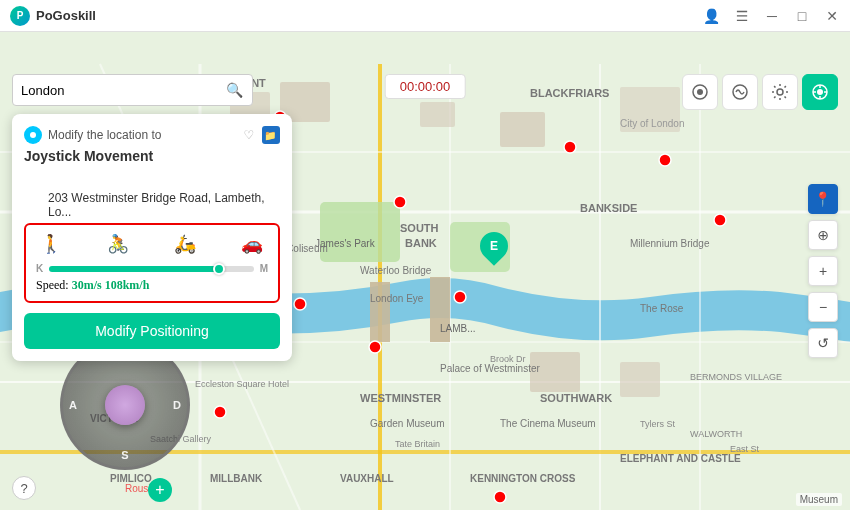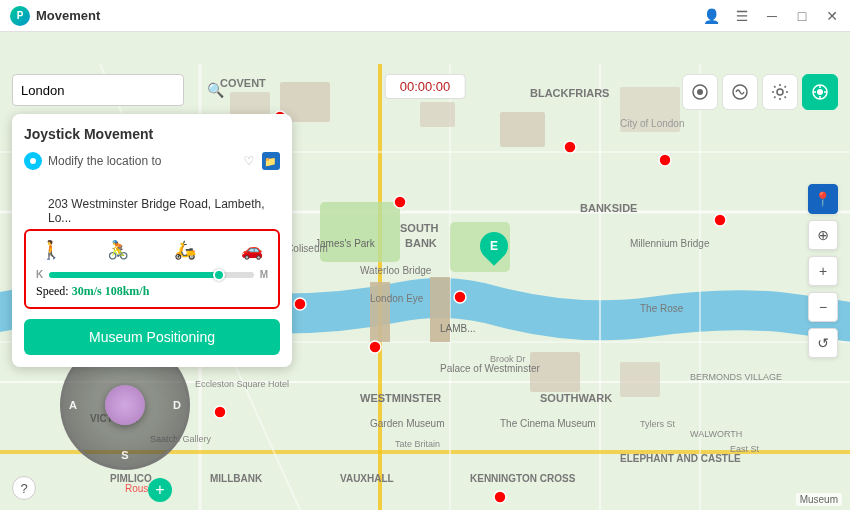--- a/index.html
+++ b/index.html
@@ -58,30 +58,30 @@
     .map-svg {
       width: 100%; height: 100%;
       position: absolute;
       top: 0; left: 0;
     }
 
     
     #search-bar {
       position: absolute;
       top: 42px; left: 12px;
-      width: 172px;
+      width: 241px;
       height: 32px;
       background: white;
       border: 1px solid #ccc;
       border-radius: 4px;
       display: flex;
       align-items: center;
       padding: 0 8px;
       z-index: 50;
-      gap: 10px;
+      gap: 18px;
     }
     #search-input {
       border: none; outline: none;
       font-size: 13px;
       flex: 1;
       background: transparent;
     }
     .search-icon-btn {
       cursor: pointer;
       color: #666;
@@ -417,21 +417,21 @@
       cursor: pointer;
       z-index: 60;
     }
   </style>
 </head>
 <body>
 
 <div id="titlebar">
   <div id="titlebar-logo">
     <div class="logo-icon">P</div>
-    <span>Movement</span>
+    <span>PoGoskill</span>
   </div>
   <div id="titlebar-controls">
     <div class="tb-icon">👤</div>
     <div class="tb-icon">☰</div>
     <div class="tb-icon">─</div>
     <div class="tb-icon">□</div>
     <div class="tb-icon tb-close">✕</div>
   </div>
 </div>
 
@@ -523,31 +523,31 @@
   </svg>
 
   <div class="map-marker-green"></div>
 
   <div id="search-bar">
     <input id="search-input" type="text" value="London" style="">
     <span class="search-icon-btn">🔍</span>
   </div>
 
   <div id="panel">
-    <div id="panel-title">Joystick Movement</div>
-
-    
     <div id="location-row">
       <div class="loc-icon"></div>
       <span id="location-label">Modify the location to</span>
       <div class="action-icons">
         <div class="heart-icon">♡</div>
         <div class="folder-icon">📁</div>
       </div>
     </div>
+
+    
+    <div id="panel-title">Joystick Movement</div>
 
     <div id="location-address">203 Westminster Bridge Road, Lambeth, Lo...</div>
 
 
     
     <div id="speed-section">
       <div id="transport-icons">
         <span class="transport-icon active">🚶</span>
         <span class="transport-icon">🚴</span>
         <span class="transport-icon">🛵</span>
@@ -560,21 +560,21 @@
         </div>
         <span class="slider-label">M</span>
       </div>
       <div id="speed-label">
         <span>Speed:</span>
         <span id="speed-value">30m/s 108km/h</span>
       </div>
     </div>
 
     
-    <button id="modify-btn">Museum Positioning</button>
+    <button id="modify-btn">Modify Positioning</button>
   </div>
 
   <div id="timer-display">00:00:00</div>
 
   <div id="map-top-controls">
     <div class="map-ctrl-btn">
       <svg width="18" height="18" viewBox="0 0 18 18" fill="none" xmlns="http://www.w3.org/2000/svg">
         <circle cx="9" cy="9" r="7" stroke="#666" stroke-width="1.5"></circle>
         <circle cx="9" cy="9" r="3" fill="#666"></circle>
       </svg>

